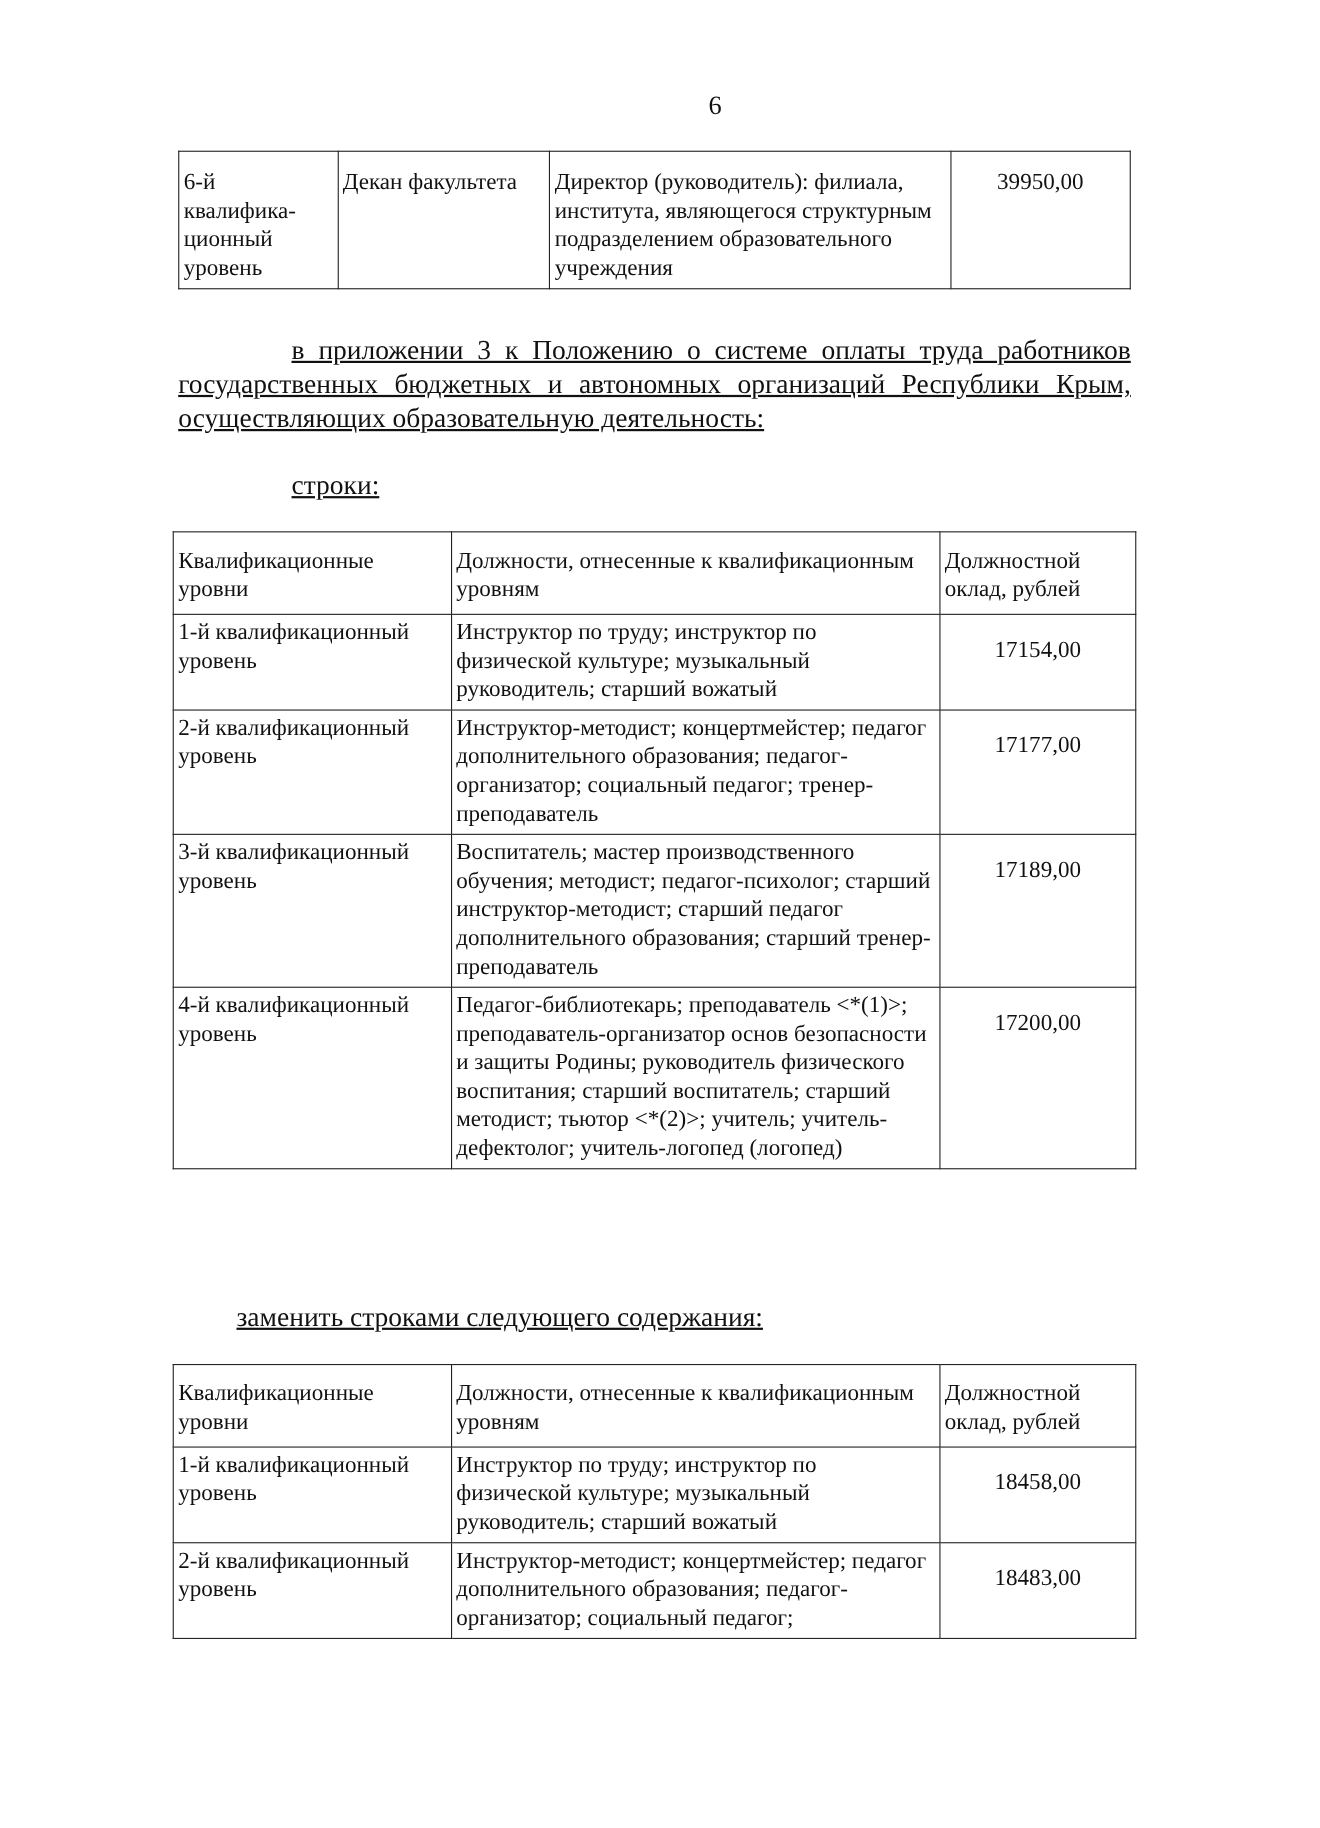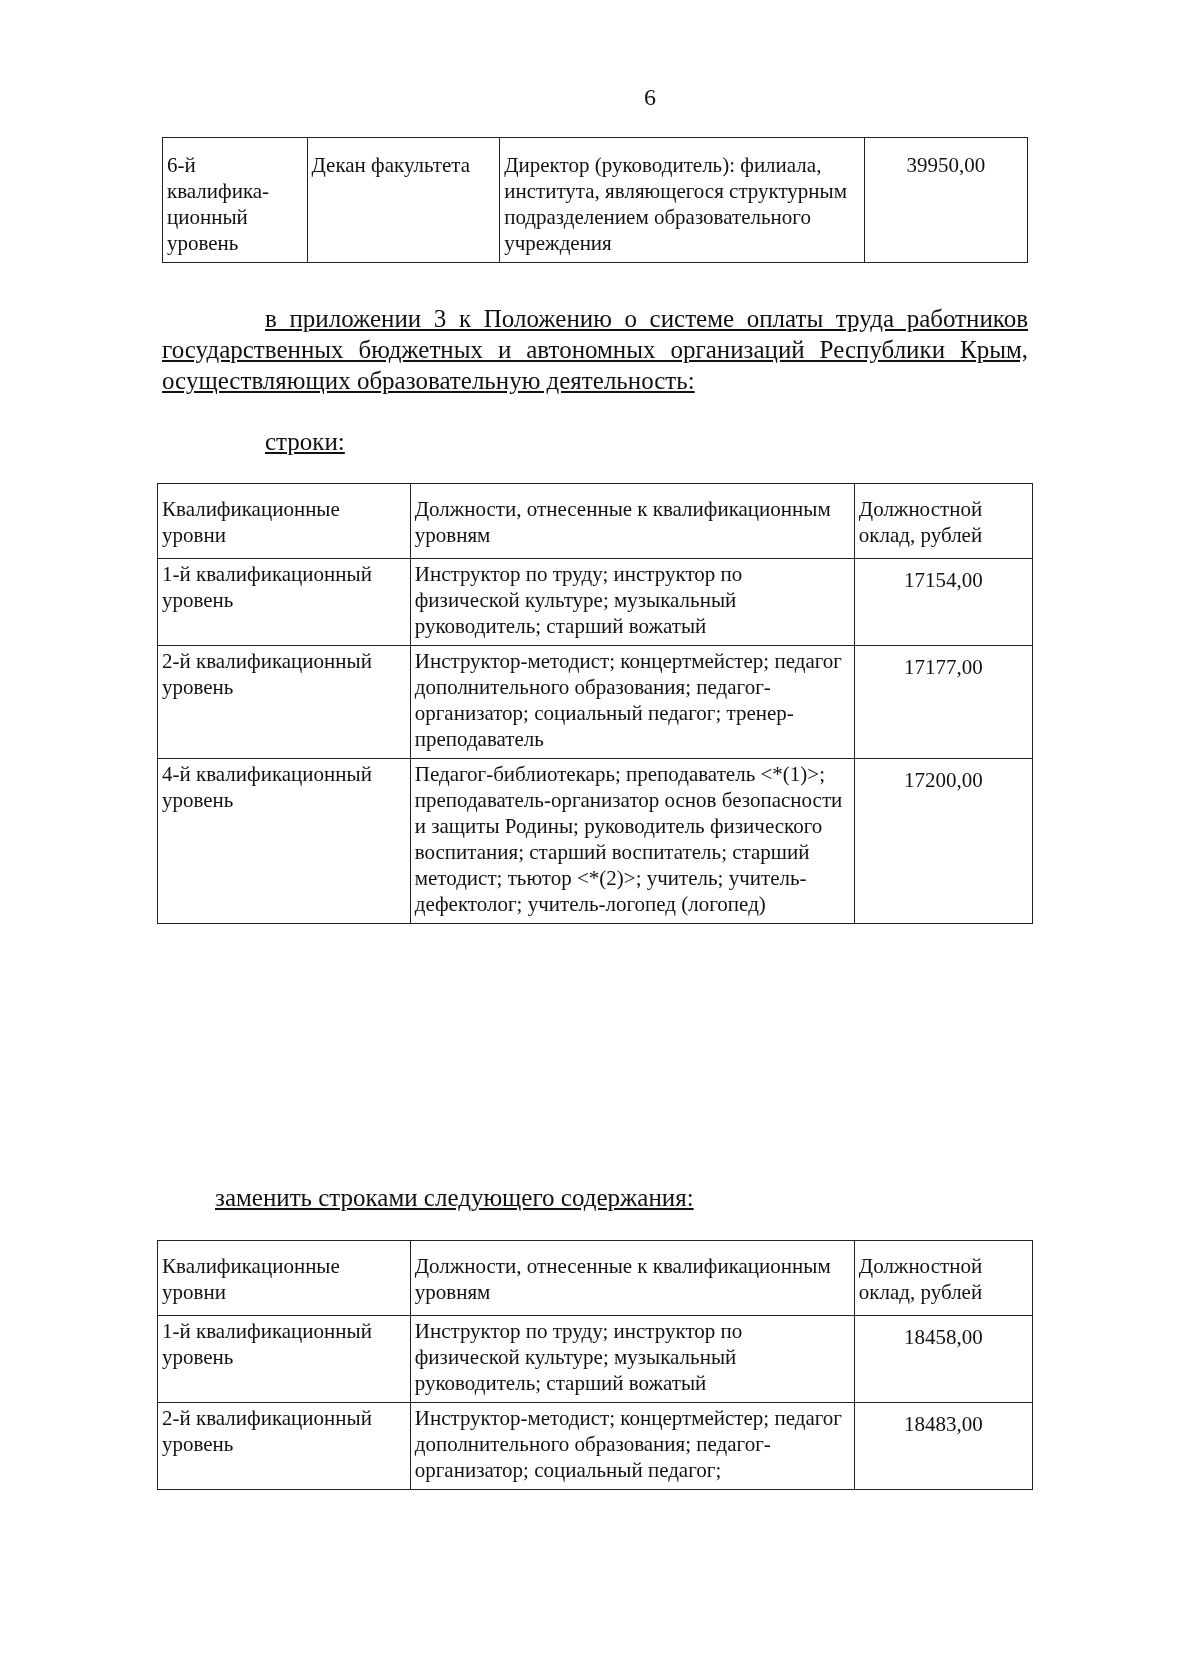--- a/index.html
+++ b/index.html
@@ -30,21 +30,21 @@
       line-height: 26px;
       border-radius: 13px;
     }
     table.doc td {
       border: 1.5px solid #222;
       vertical-align: top;
       padding: 2px 4px 6px 4px;
     }
     table.doc td.num {
       text-align: center;
-      padding-top: 8px;
+      padding-top: 18px;
     }
     table.doc td.hdr {
       vertical-align: middle;
       padding: 12px 4px 10px 4px;
     }
     #top-table {
       left: 162px;
       top: 137px;
       width: 866px;
     }
@@ -124,20 +124,25 @@
     <td>1-й квалификационный уровень</td>
     <td>Инструктор по труду; инструктор по физической культуре; музыкальный руководитель; старший вожатый</td>
     <td class="num">17154,00</td>
   </tr>
   <tr>
     <td>2-й квалификационный уровень</td>
     <td>Инструктор-методист; концертмейстер; педагог дополнительного образования; педагог-организатор; социальный педагог; тренер-преподаватель</td>
     <td class="num">17177,00</td>
   </tr>
   <tr>
+    <td>3-й квалификационный уровень</td>
+    <td>Воспитатель; мастер производственного обучения; методист; педагог-психолог; старший инструктор-методист; старший педагог дополнительного образования; старший тренер-преподаватель</td>
+    <td class="num">17189,00</td>
+  </tr>
+  <tr>
     <td>4-й квалификационный уровень</td>
     <td>Педагог-библиотекарь; преподаватель &lt;*(1)&gt;; преподаватель-организатор основ безопасности и защиты Родины; руководитель физического воспитания; старший воспитатель; старший методист; тьютор &lt;*(2)&gt;; учитель; учитель-дефектолог; учитель-логопед (логопед)</td>
     <td class="num">17200,00</td>
   </tr>
 </tbody>
   </table>
 
 <div class="para" id="replace-label">заменить строками следующего содержания:</div>
 
 <table class="doc" id="new-table">

